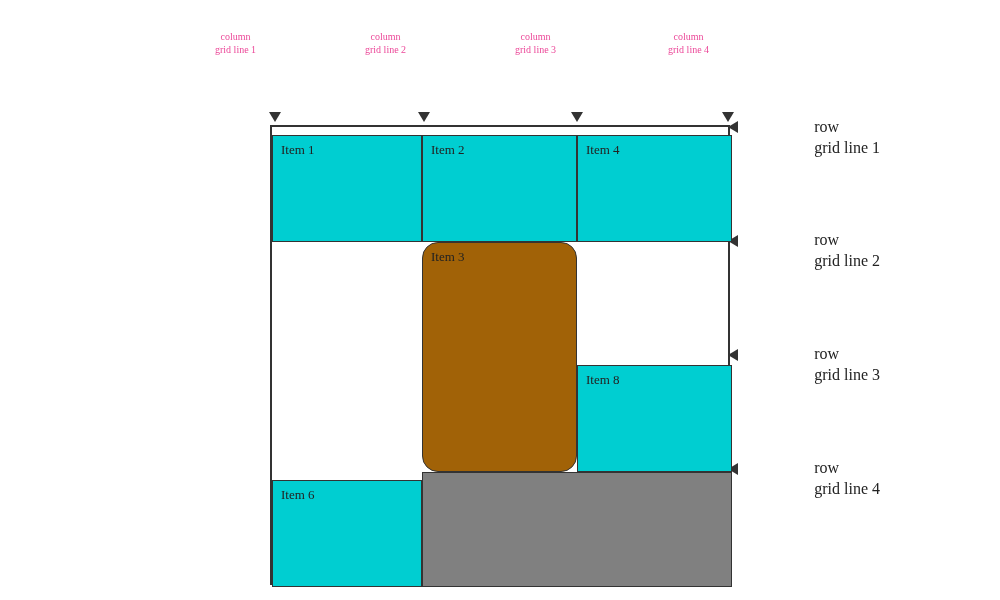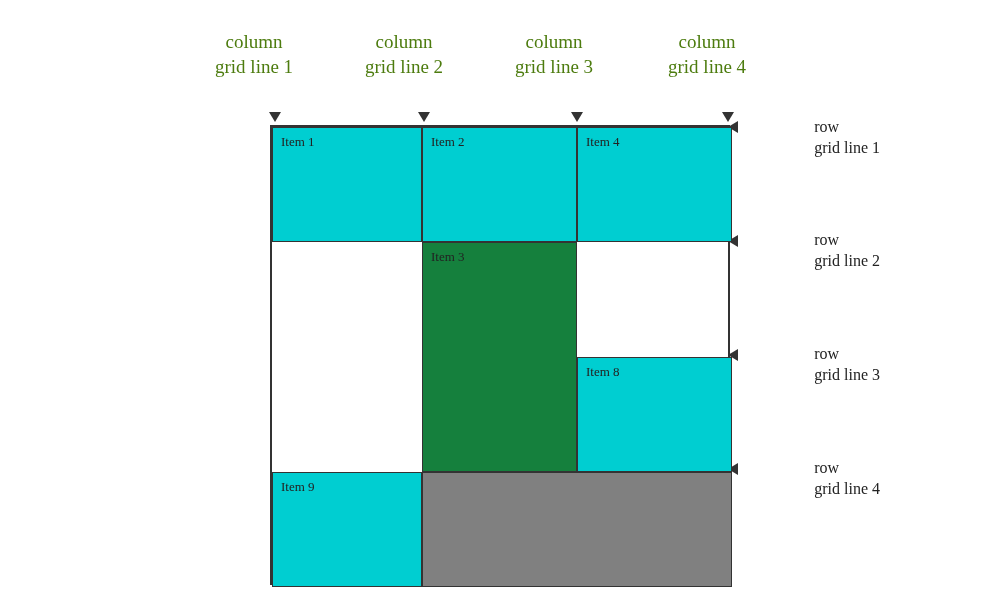--- a/index.html
+++ b/index.html
@@ -16,22 +16,22 @@
       position: absolute;
       top: 20px;
       left: 60px;
       width: 820px;
       height: 560px;
     }
 
     .col-label {
       position: absolute;
       text-align: center;
-      font-size: 19px;
-      color: #4d7c0f;
+      font-size: 10px;
+      color: #ec4899;
       line-height: 1.3;
     }
 
     
     .row-label {
       position: absolute;
       right: 0;
       text-align: left;
       font-size: 16px;
       color: #222;
@@ -74,22 +74,22 @@
       border: 1px solid #333;
       position: relative;
       display: flex;
       align-items: flex-start;
       justify-content: flex-start;
       padding: 6px 8px;
       font-size: 13px;
       color: #222;
     }
 
-    .cell-cyan { background-color: #00CED1; }
-    .cell-olive { background-color: #15803d; }
+    .cell-cyan { background-color: #00CED1; margin-top: 8px; }
+    .cell-olive { background-color: #a16207; border-radius: 16px; }
     .cell-gray { background-color: #808080; }
 
     
     .item3 {
       grid-column: 2;
       grid-row: 2 / 4;
     }
 
     
     
@@ -169,18 +169,18 @@
     <div class="grid-cell cell-olive item3">
       <span>Item 3</span>
     </div>
 
 
     <div class="grid-cell cell-cyan" style="grid-column:3; grid-row:3;">
       <span>Item 8</span>
     </div>
 
     <div class="grid-cell cell-cyan" style="grid-column:1; grid-row:4;">
-      <span>Item 9</span>
+      <span>Item 6</span>
     </div>
     <div class="grid-cell cell-gray gray-span"></div>
   </div>
 
 </div>
 
 </body></html>

